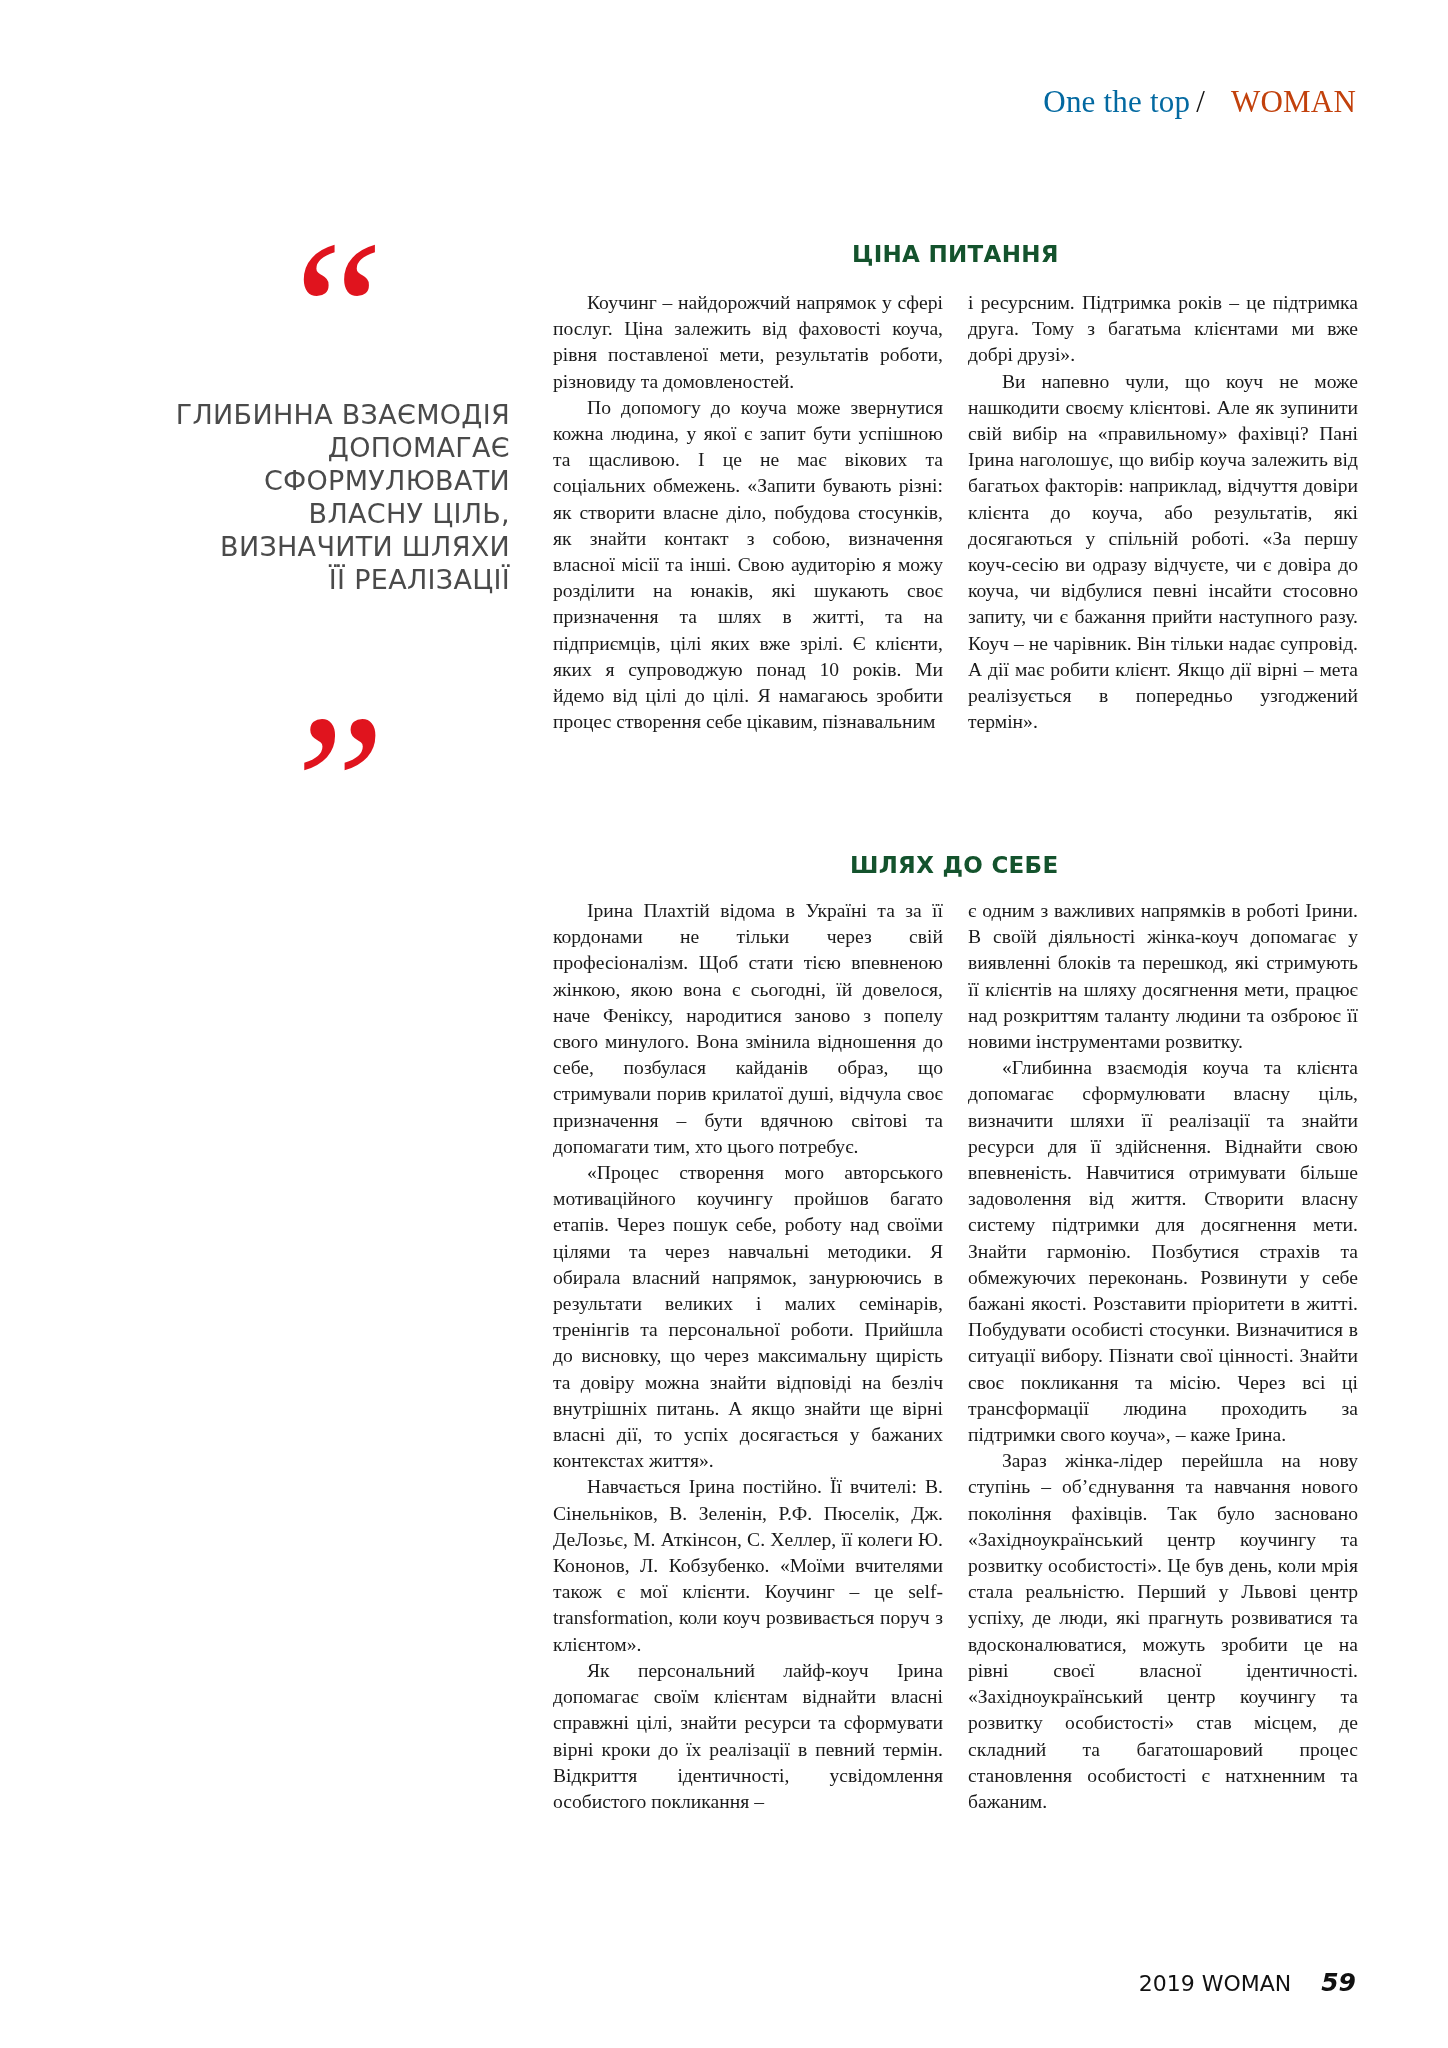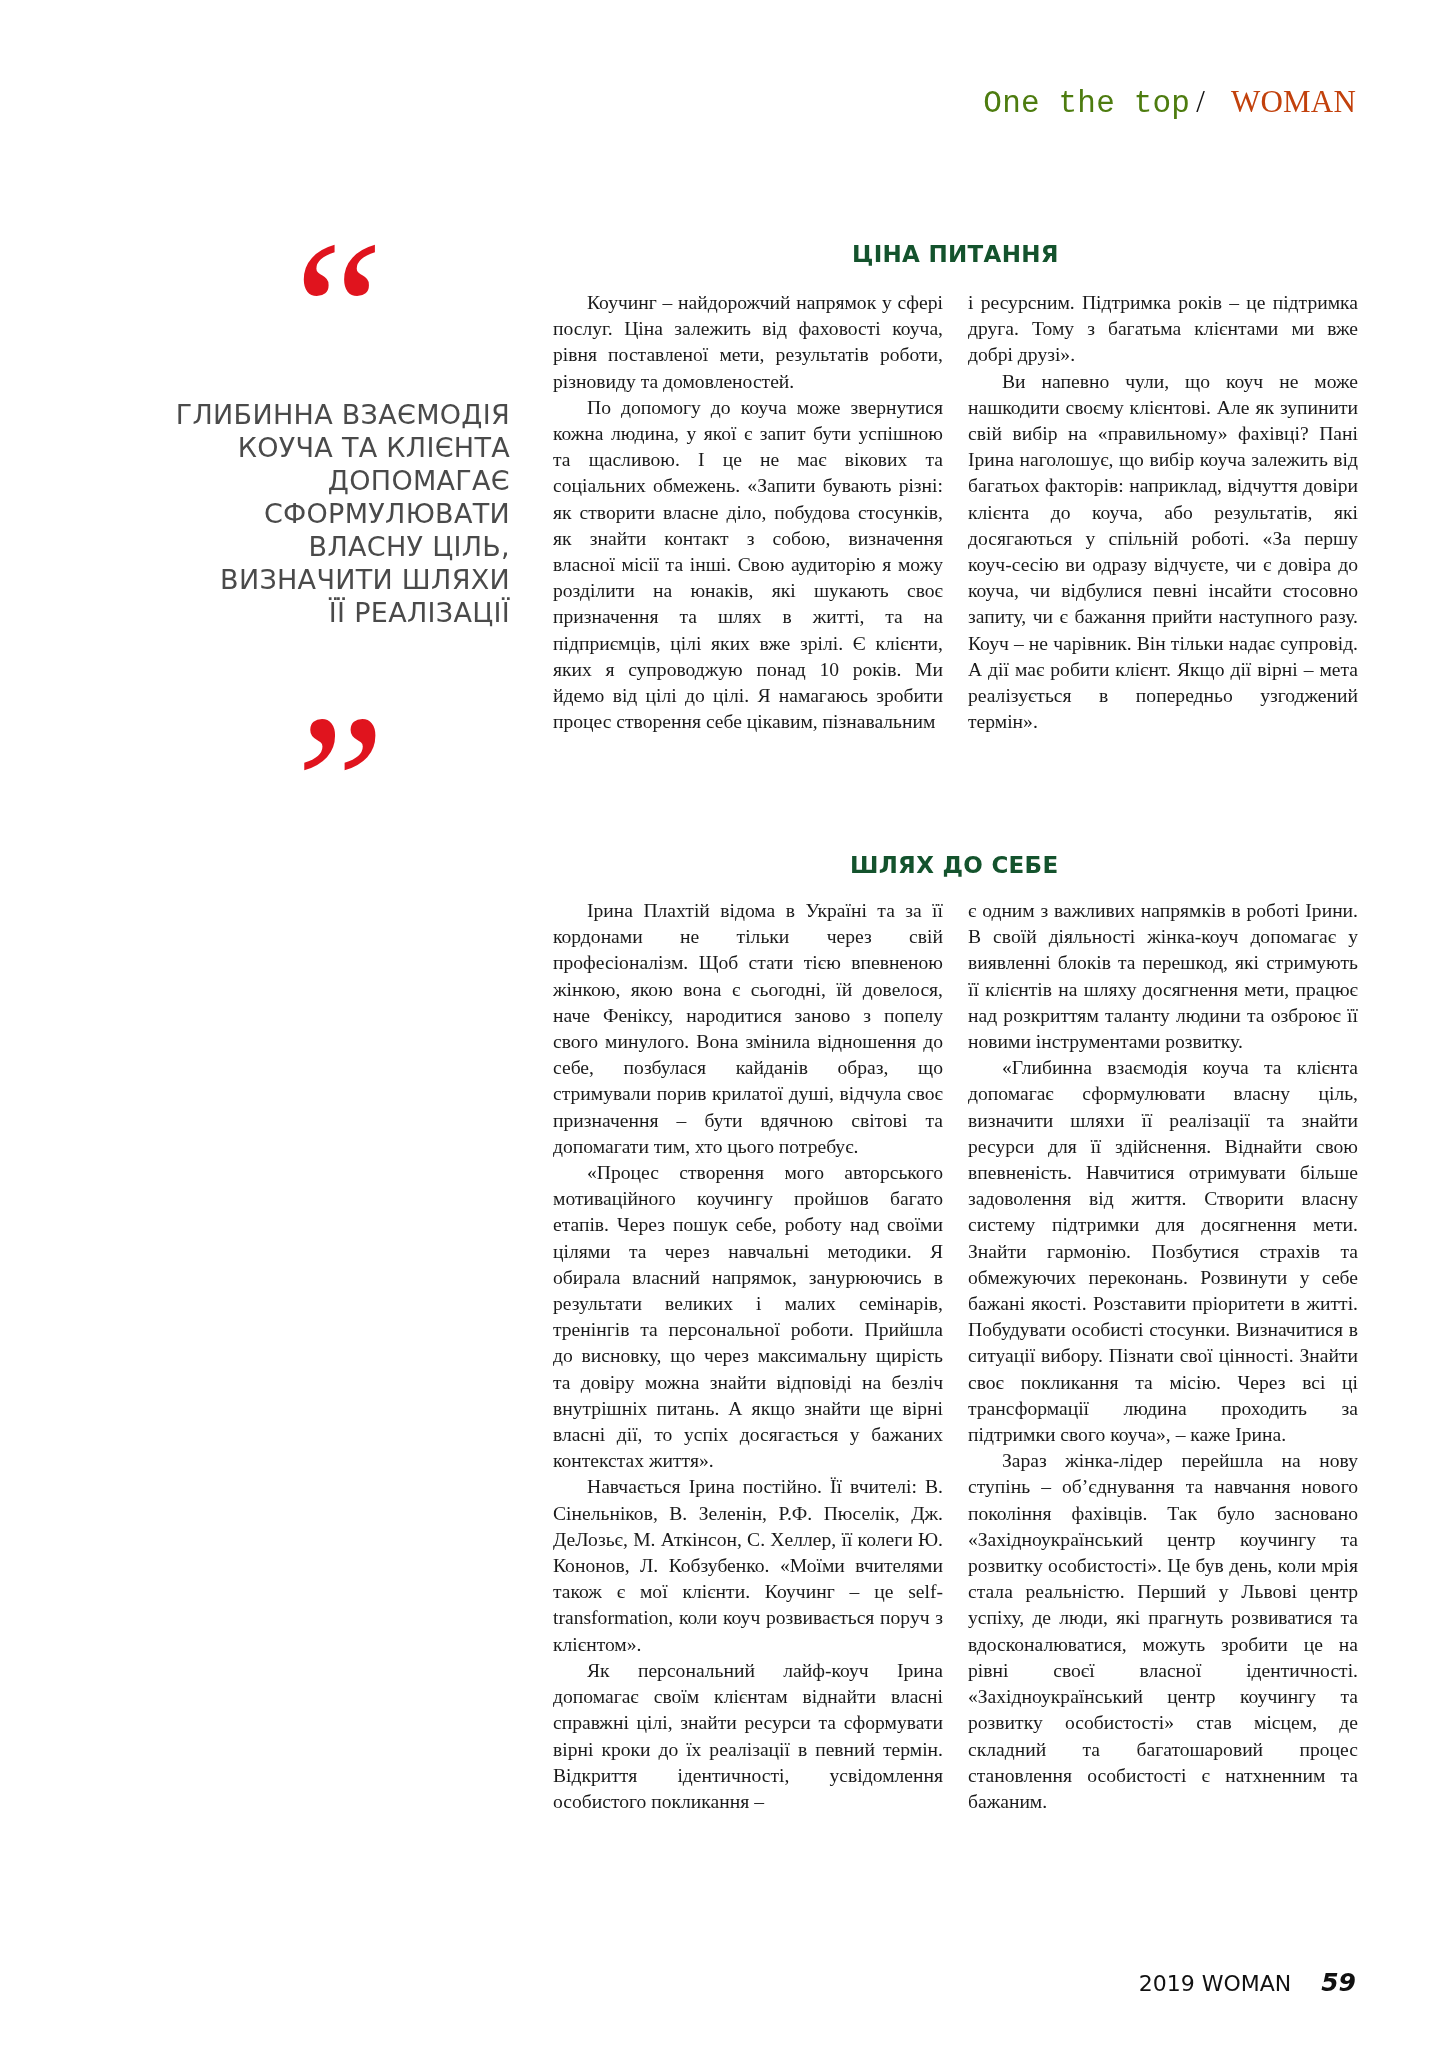--- a/index.html
+++ b/index.html
@@ -1,19 +1,19 @@
 <!DOCTYPE html>
 <html><head>
 <meta charset="utf-8">
 <style>
   html, body { margin:0; padding:0; background:#ffffff; }
   body { width:1448px; height:2048px; position:relative; overflow:hidden;
          font-family:"Liberation Serif", serif; color:#1a1a1a; }
   .header { position:absolute; top:84px; right:92px; font-size:31px; font-family:"Liberation Serif", serif; letter-spacing:0.2px; }
-  .header .section { color:#4d7c0f;font-family:Liberation Mono, monospace; }
+  .header .section { color:#0369a1; }
   .header .sep { color:#111; margin:0 6px; }
   .header .mag { color:#c2410c;margin-left:20px; }
 
   .quote-col { position:absolute; left:150px; top:230px; width:360px; text-align:center; }
   .qmark { font-family:"Liberation Serif", serif; color:#e0141e; font-size:200px; line-height:160px; height:130px; font-style:italic; }
   .qmark.open { margin-top:0; }
   .qmark.close { position:absolute; top:475px; left:0; width:360px; }
   .pull { position:absolute; top:168px; left:0; width:360px; font-family:"DejaVu Sans", sans-serif; color:#4a4a4a;
           font-size:27px; line-height:33px; text-transform:uppercase; letter-spacing:0.3px;text-align:right; }
   .pull div { white-space:nowrap; }
@@ -38,21 +38,20 @@
 <body>
 
 <div class="header">
   <span class="section">One the top</span><span class="sep">/</span><span class="mag">WOMAN</span>
 </div>
 
 <div class="quote-col">
   <div class="qmark open">“</div>
   <div class="pull">
     <div>Глибинна взаємодія</div>
-    <div>коуча та клієнта</div>
     <div>допомагає</div>
     <div>сформулювати</div>
     <div>власну ціль,</div>
     <div>визначити шляхи</div>
     <div>її реалізації</div>
   </div>
   <div class="qmark close">”</div>
 </div>
 
 <h2 class="h2 one">Ціна питання</h2>

